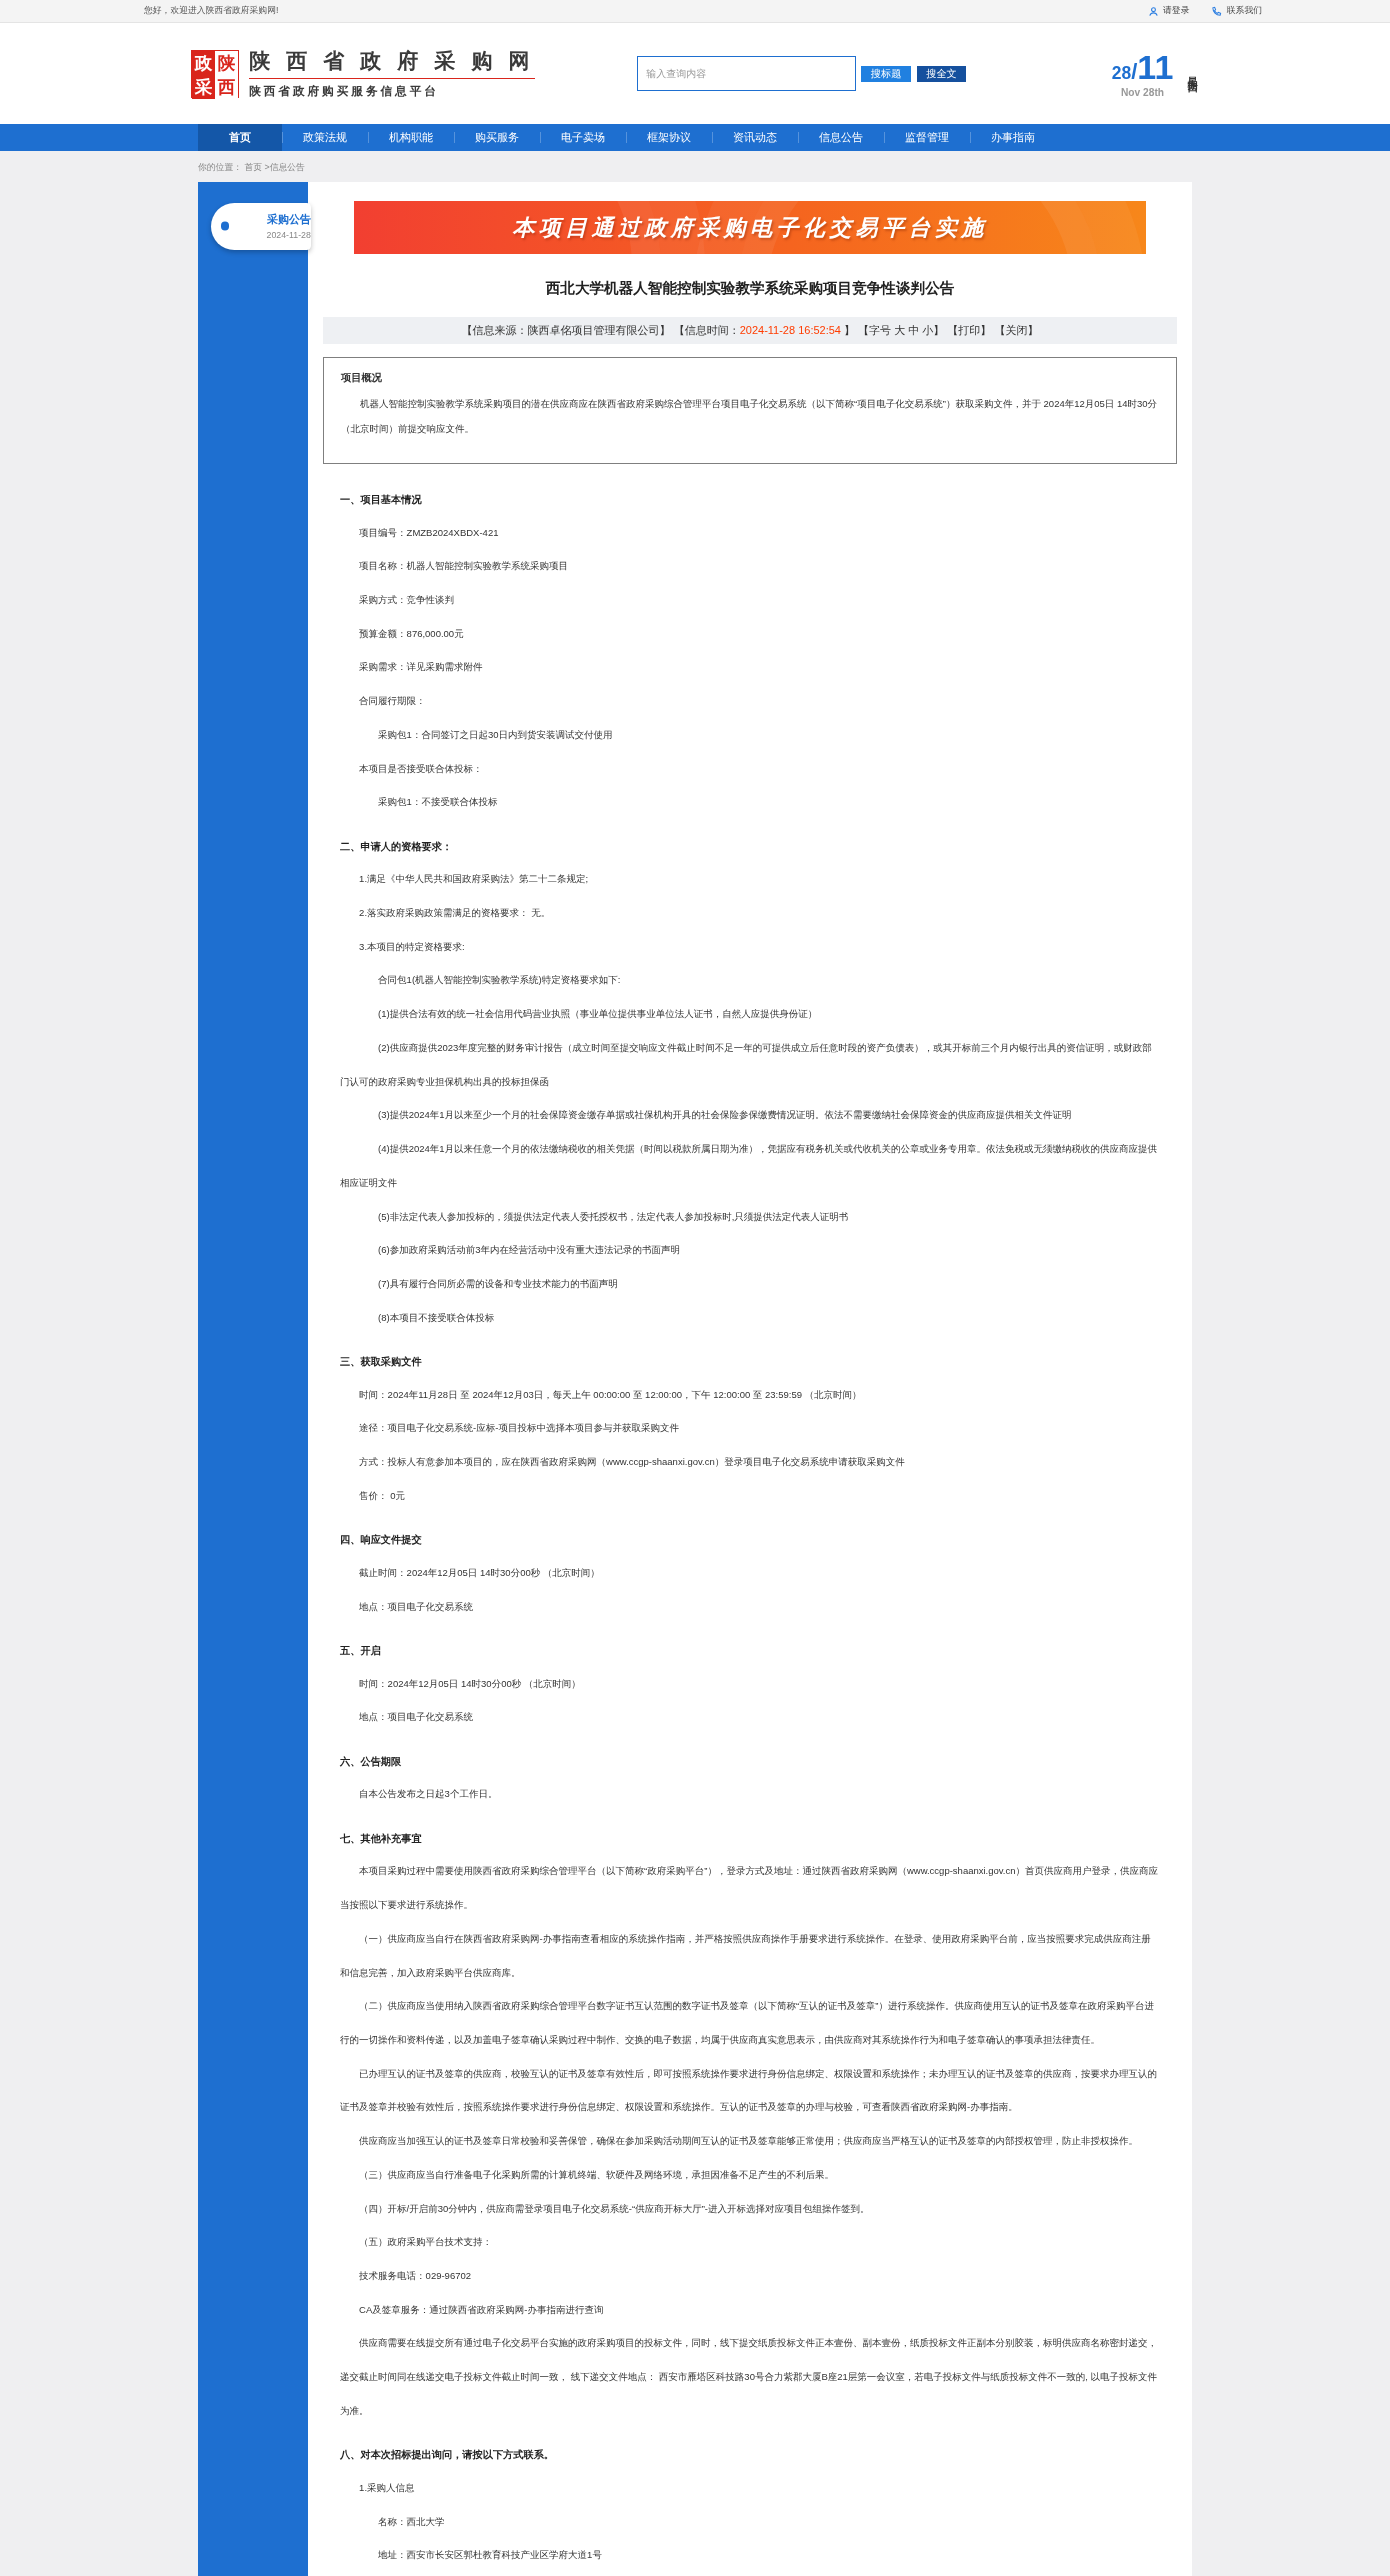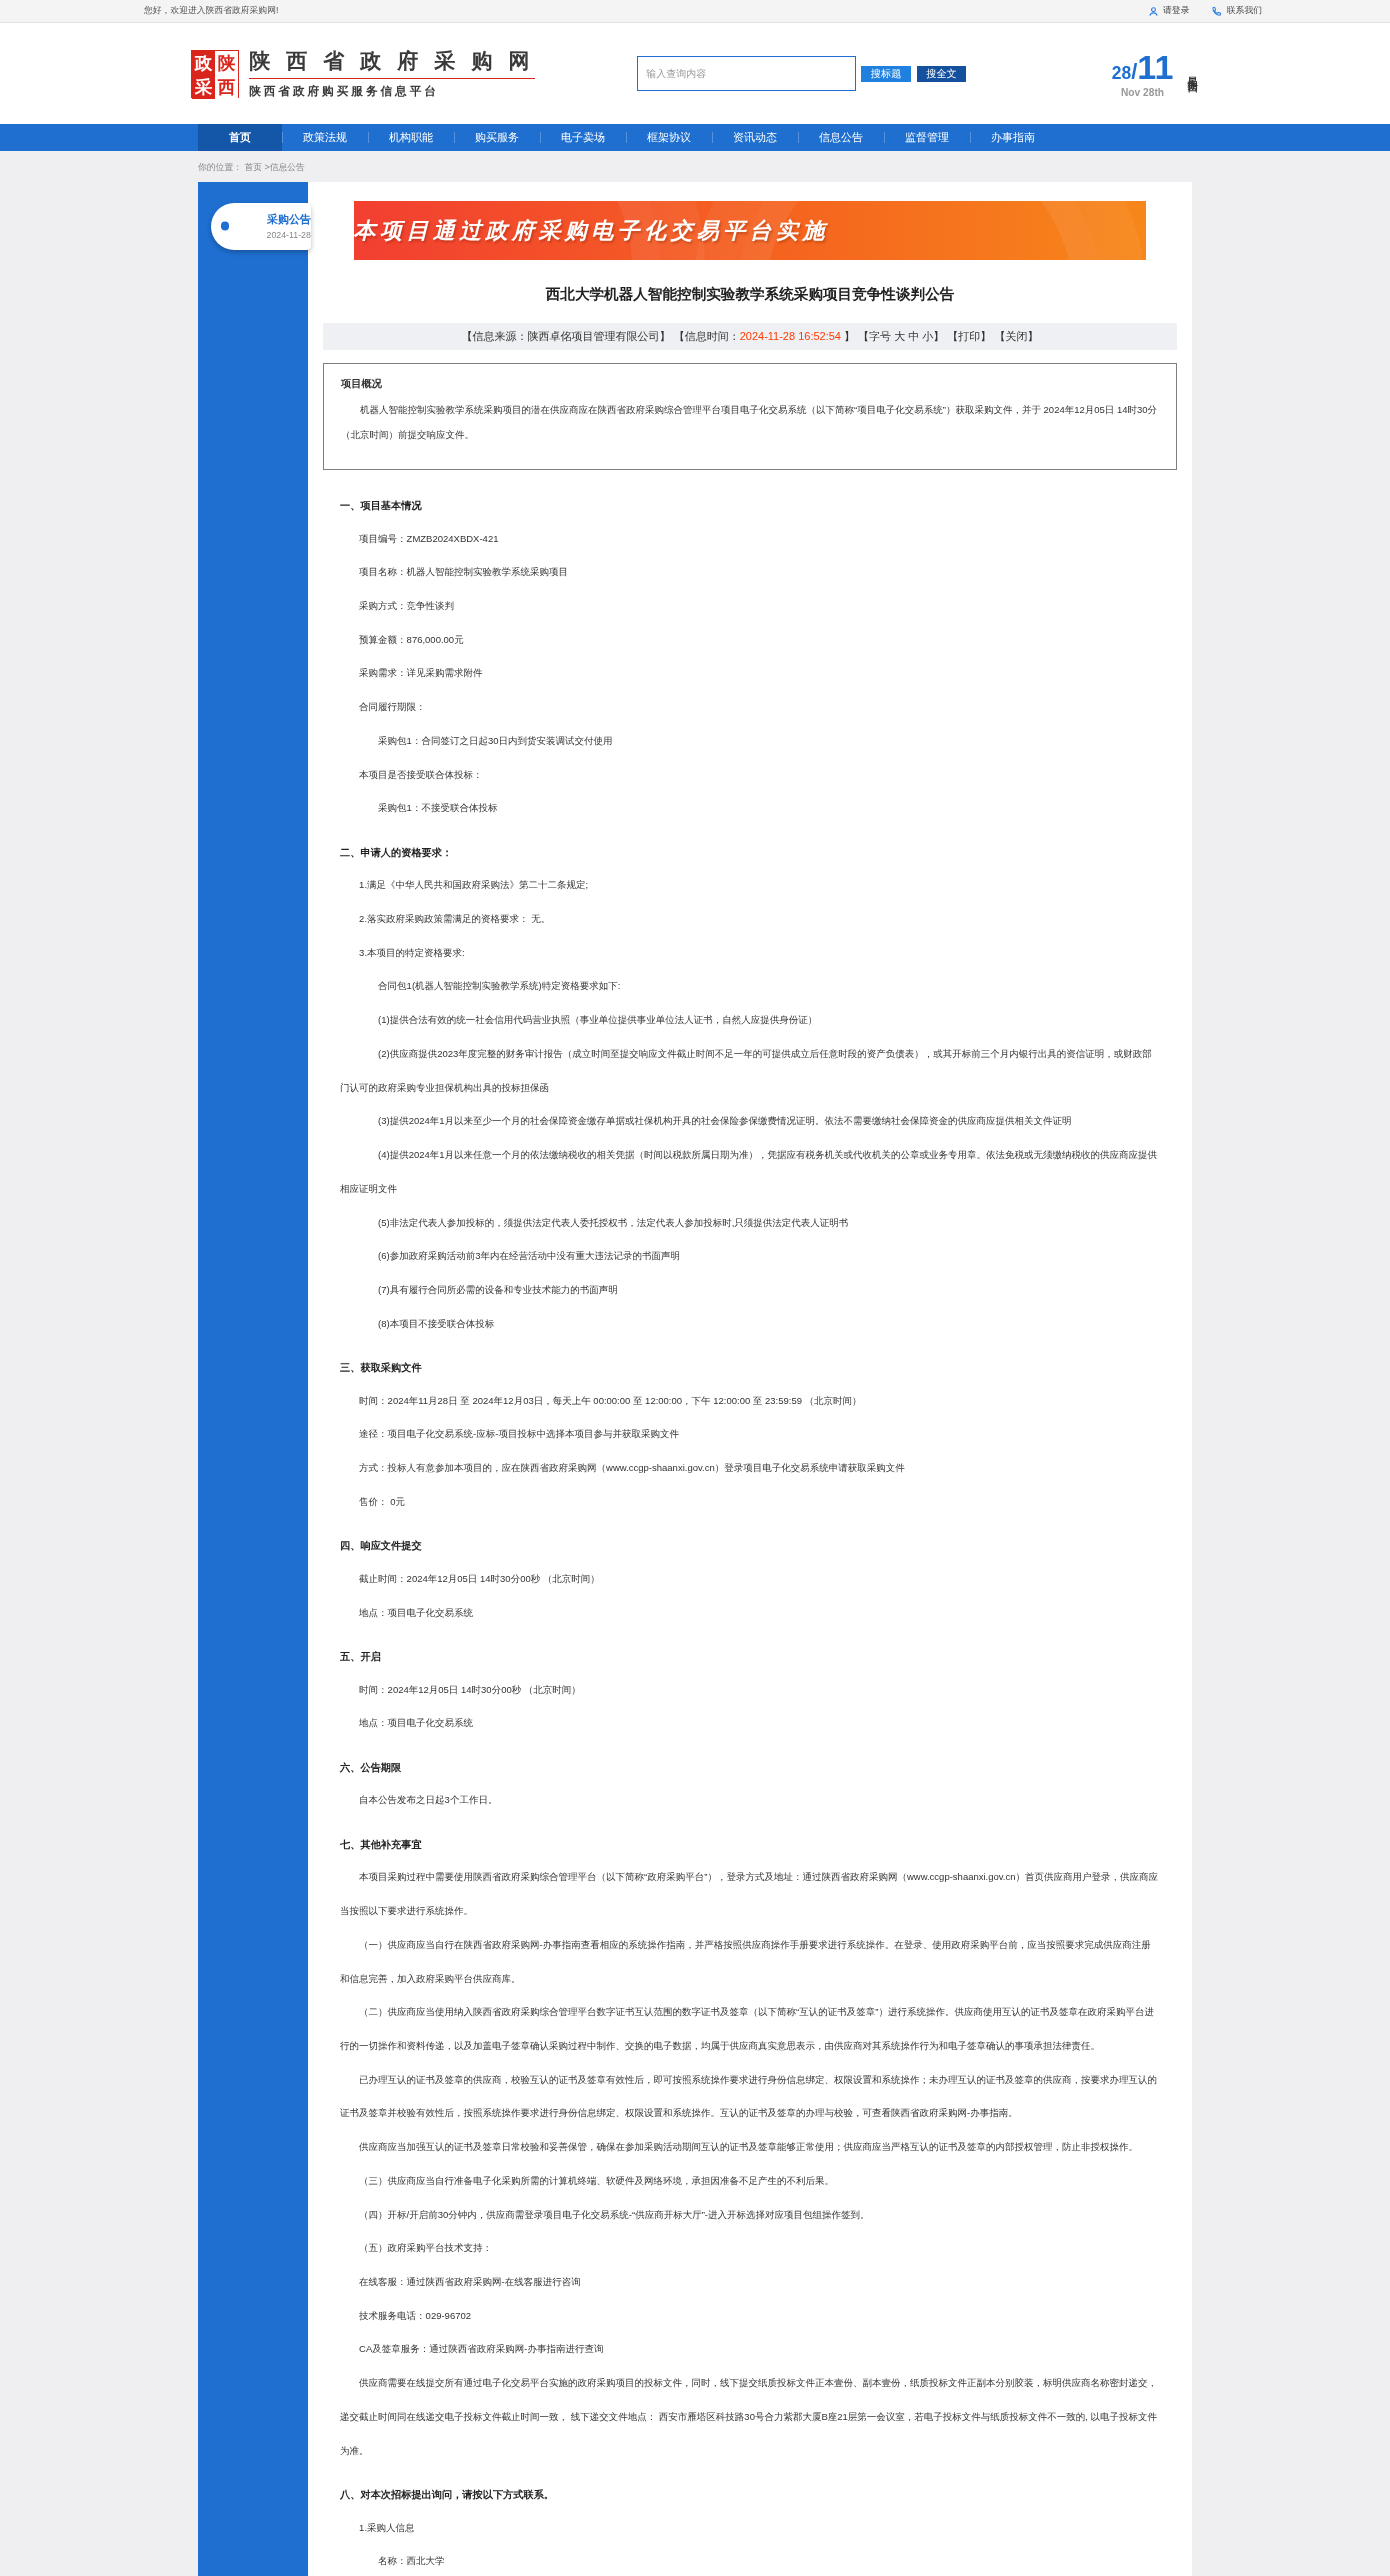--- a/index.html
+++ b/index.html
@@ -56,22 +56,22 @@
   .side { width:110px; background:#1e6fd0; padding-top:20.5px; flex:none; }
   .side-tag { background:#fff; height:47px; margin-left:13px; margin-right:-2.9px; border-radius:23.4px 4.4px 4.4px 23.4px;
               display:flex; flex-direction:column; justify-content:center; padding-left:26px; position:relative;
               box-shadow:0 2.2px 5.8px rgba(0,0,0,.25); z-index:1;text-align:right; }
   .side-tag::before { content:""; position:absolute; left:9.5px; top:50%; transform:translateY(-50%); width:8.8px; height:8.8px; border-radius:50%; background:#1e6fd0; }
   .tag-title { color:#1e6fd0; font-size:11px; font-weight:bold; }
   .tag-date { color:#888; font-size:8.8px; margin-top:2.9px; }
   .main { flex:1; background:#fff; padding:19px 14.6px 34px; }
 
   
-  .banner { margin:0 31px; height:59px; background:linear-gradient(90deg,#f23f31,#f5641f 55%,#f7871a);
-            display:flex; align-items:center; position:relative; overflow:hidden; }
+  .banner { margin:0 31px; height:53px; background:linear-gradient(90deg,#f23f31,#f5641f 55%,#f7871a);
+            display:flex; align-items:center; justify-content:center; position:relative; overflow:hidden; }
   .banner::before, .banner::after { content:""; position:absolute; width:307px; height:307px; border-radius:50%;
             border:29px solid rgba(255,255,255,.07); box-shadow:0 0 0 44px rgba(255,255,255,.05); }
   .banner::before { left:-58px; top:-117px; }
   .banner::after { right:44px; top:-88px; }
   .banner-text { color:#fff; font-size:22px; font-weight:bold; font-style:italic; letter-spacing:4.4px;
                  text-shadow:1.5px 1.5px 2.2px rgba(120,30,0,.35); position:relative; z-index:1; }
 
   .article-title { text-align:center; font-size:14.6px; font-weight:bold; color:#222; margin:25px 29px 19px; }
 
   .meta-bar { background:#eef0f3; padding:5.8px 0; text-align:center; font-size:11px; color:#333; }
@@ -232,21 +232,20 @@
         <p class="para" style="text-indent: 2em;">自本公告发布之日起3个工作日。</p>
         <h3 class="sec-heading">七、其他补充事宜</h3>
         <p class="para" style="text-indent: 2em;">本项目采购过程中需要使用陕西省政府采购综合管理平台（以下简称“政府采购平台”），登录方式及地址：通过陕西省政府采购网（www.ccgp-shaanxi.gov.cn）首页供应商用户登录，供应商应当按照以下要求进行系统操作。</p>
         <p class="para" style="text-indent: 2em;">（一）供应商应当自行在陕西省政府采购网-办事指南查看相应的系统操作指南，并严格按照供应商操作手册要求进行系统操作。在登录、使用政府采购平台前，应当按照要求完成供应商注册和信息完善，加入政府采购平台供应商库。</p>
         <p class="para" style="text-indent: 2em;">（二）供应商应当使用纳入陕西省政府采购综合管理平台数字证书互认范围的数字证书及签章（以下简称“互认的证书及签章”）进行系统操作。供应商使用互认的证书及签章在政府采购平台进行的一切操作和资料传递，以及加盖电子签章确认采购过程中制作、交换的电子数据，均属于供应商真实意思表示，由供应商对其系统操作行为和电子签章确认的事项承担法律责任。</p>
         <p class="para" style="text-indent: 2em;">已办理互认的证书及签章的供应商，校验互认的证书及签章有效性后，即可按照系统操作要求进行身份信息绑定、权限设置和系统操作；未办理互认的证书及签章的供应商，按要求办理互认的证书及签章并校验有效性后，按照系统操作要求进行身份信息绑定、权限设置和系统操作。互认的证书及签章的办理与校验，可查看陕西省政府采购网-办事指南。</p>
         <p class="para" style="text-indent: 2em;">供应商应当加强互认的证书及签章日常校验和妥善保管，确保在参加采购活动期间互认的证书及签章能够正常使用；供应商应当严格互认的证书及签章的内部授权管理，防止非授权操作。</p>
         <p class="para" style="text-indent: 2em;">（三）供应商应当自行准备电子化采购所需的计算机终端、软硬件及网络环境，承担因准备不足产生的不利后果。</p>
         <p class="para" style="text-indent: 2em;">（四）开标/开启前30分钟内，供应商需登录项目电子化交易系统-“供应商开标大厅”-进入开标选择对应项目包组操作签到。</p>
         <p class="para" style="text-indent: 2em;">（五）政府采购平台技术支持：</p>
-        <p class="para" style="text-indent: 2em;">在线客服：通过陕西省政府采购网-在线客服进行咨询</p>
         <p class="para" style="text-indent: 2em;">技术服务电话：029-96702</p>
         <p class="para" style="text-indent: 2em;">CA及签章服务：通过陕西省政府采购网-办事指南进行查询</p>
         <p class="para" style="text-indent: 2em;">供应商需要在线提交所有通过电子化交易平台实施的政府采购项目的投标文件，同时，线下提交纸质投标文件正本壹份、副本壹份，纸质投标文件正副本分别胶装，标明供应商名称密封递交，递交截止时间同在线递交电子投标文件截止时间一致， 线下递交文件地点： 西安市雁塔区科技路30号合力紫郡大厦B座21层第一会议室，若电子投标文件与纸质投标文件不一致的, 以电子投标文件为准。</p>
         <h3 class="sec-heading">八、对本次招标提出询问，请按以下方式联系。</h3>
         <p class="para" style="text-indent: 2em;">1.采购人信息</p>
         <p class="para" style="text-indent: 4em;">名称：西北大学</p>
         <p class="para" style="text-indent: 4em;">地址：西安市长安区郭杜教育科技产业区学府大道1号</p>
       </div>
 
   </div>

